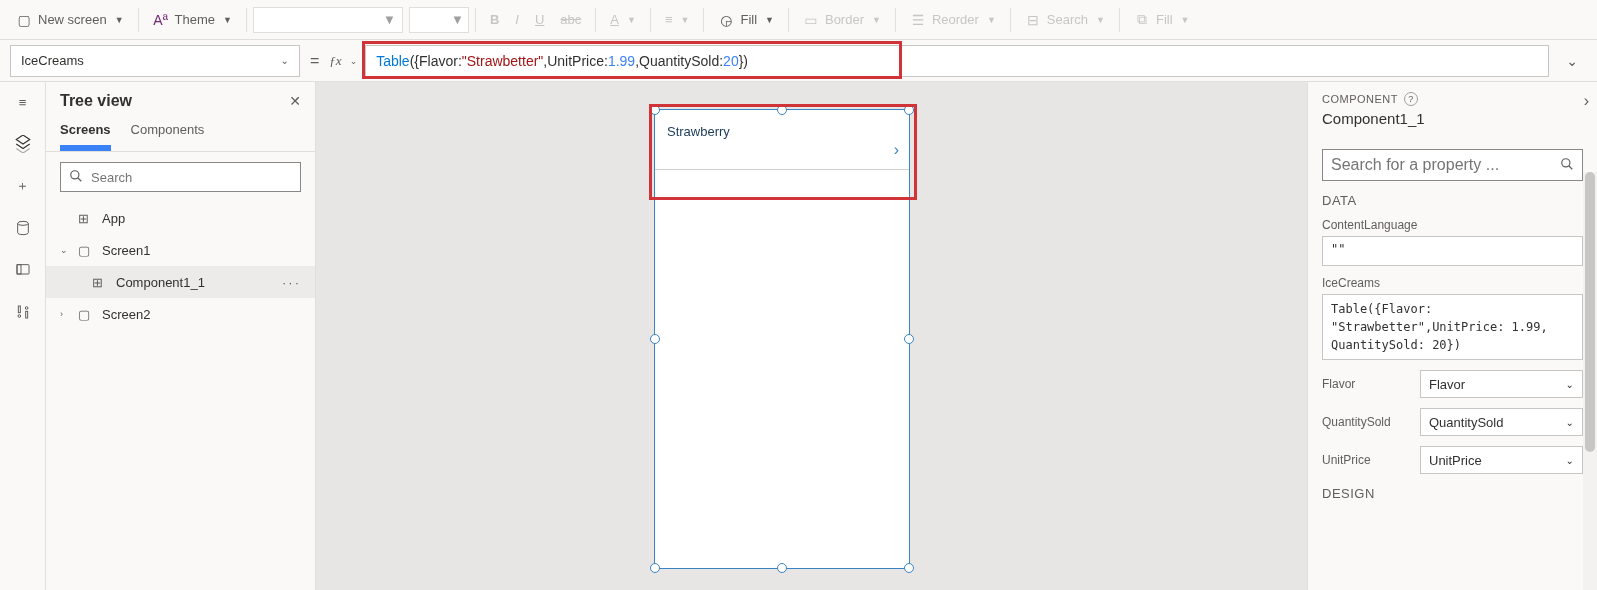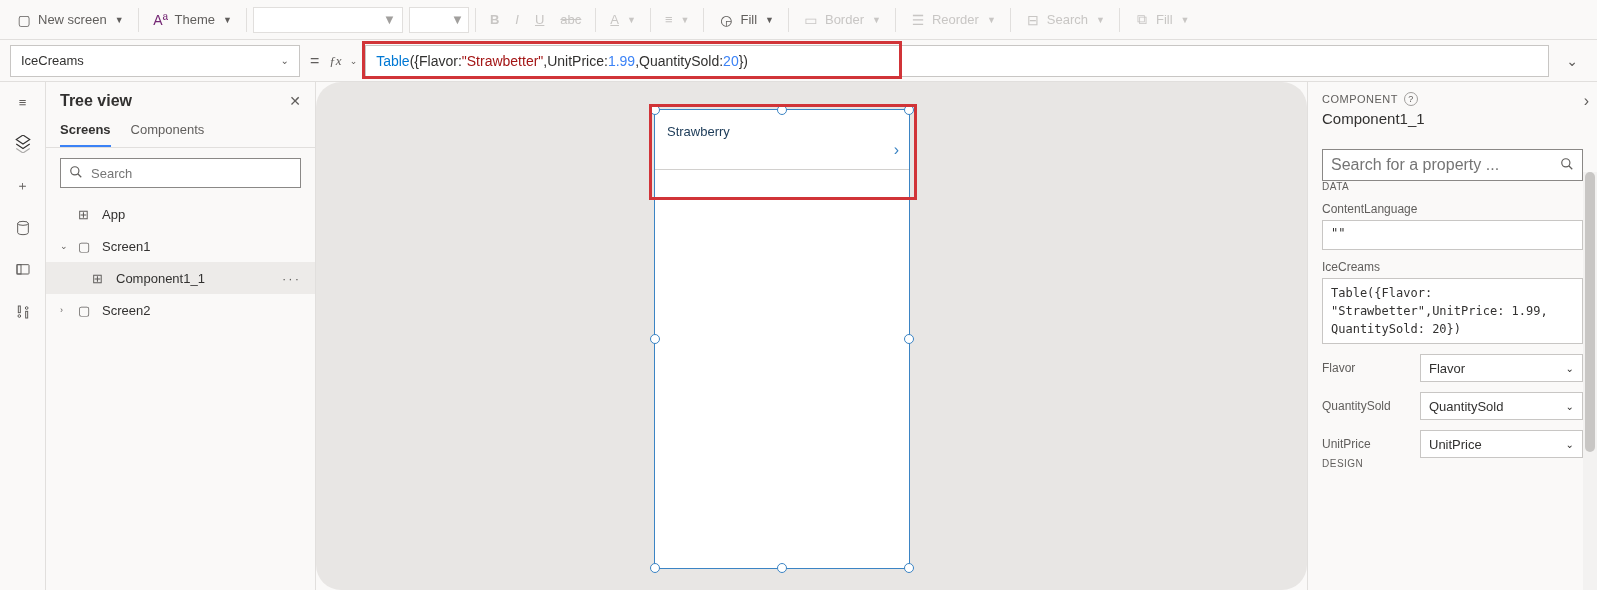--- a/index.html
+++ b/index.html
@@ -27,51 +27,51 @@
   .left-rail { width:46px; border-right:1px solid #e1dfdd; display:flex; flex-direction:column; align-items:center; padding-top:8px; gap:18px; background:#faf9f8;}
   .left-rail .rail-item { width:24px; height:24px; display:flex; align-items:center; justify-content:center; color:#605e5c; cursor:pointer; }
   .left-rail .rail-item.active { color:#323130; }
   
   .tree-panel { width:270px; border-right:1px solid #e1dfdd; background:#faf9f8; display:flex; flex-direction:column; }
   .tree-header { display:flex; align-items:center; justify-content:space-between; padding:10px 14px 6px 14px; }
   .tree-title { font-size:16px; font-weight:600; }
   .tree-close { color:#605e5c; cursor:pointer; font-size:14px;}
   .tree-tabs { display:flex; gap:20px; padding:0 14px; border-bottom:1px solid #e1dfdd; }
   .tree-tab { padding:6px 0 8px 0; color:#605e5c; cursor:pointer; }
-  .tree-tab.active { color:#323130; border-bottom:2px solid #3b82f6; font-weight:600; }
+  .tree-tab.active { color:#323130; border-bottom:6px solid #3b82f6; font-weight:600; }
   .tree-search { margin:10px 14px; height:30px; border:1px solid #8a8886; display:flex; align-items:center; padding:0 8px; gap:8px; background:#fff;}
   .tree-search input { border:none; outline:none; flex:1; font-size:13px; background:transparent;}
   .tree-body { flex:1; overflow:auto; }
   .tree-row { display:flex; align-items:center; height:32px; padding:0 14px; gap:8px; cursor:pointer; color:#323130;}
   .tree-row.selected { background:#edebe9; }
   .tree-row .tw-caret { width:10px; font-size:9px; color:#605e5c; }
   .tree-row .tw-icon { width:16px; color:#605e5c; }
   .tree-row .more { margin-left:auto; color:#605e5c; letter-spacing:2px;}
   .indent1 { padding-left:28px; }
   
-  .canvas { flex:1; background:#e8e6e4; position:relative;border-radius:25px; }
+  .canvas { flex:1; background:#e8e6e4; position:relative; }
   .phone { position:absolute; left:338px; top:27px; width:256px; height:460px; background:#fff; border:1px solid #3b84c4; }
   .phone-redbox { position:absolute; left:333px; top:22px; width:268px; height:96px; border:3px solid #d13438; }
   .handle { position:absolute; width:10px; height:10px; background:#fff; border:1px solid #3b84c4; border-radius:50%; }
   .list-item { border-bottom:1px solid #d2d0ce; padding:14px 12px 30px 12px; position:relative; color:#1b3a57; font-size:13px;}
   .list-chevron { position:absolute; right:10px; bottom:10px; color:#3b84c4; font-size:16px; }
   
   .right-panel { width:290px; border-left:1px solid #e1dfdd; background:#faf9f8; display:flex; flex-direction:column; position:relative;}
   .rp-header { padding:10px 14px 4px 14px; }
   .rp-component-row { display:flex; align-items:center; gap:6px; color:#605e5c; font-size:11px; letter-spacing:0.5px;}
   .rp-help { width:14px;height:14px;border:1px solid #a19f9d;border-radius:50%;display:inline-flex;align-items:center;justify-content:center;font-size:9px;}
   .rp-expand { position:absolute; right:8px; top:10px; color:#605e5c; font-size:16px;}
   .rp-name { font-size:15px; padding:4px 0 8px 0; }
   .rp-tabs { display:flex; gap:18px; padding:0 14px; border-bottom:1px solid #e1dfdd; }
   .rp-tab { padding:4px 0 8px 0; color:#605e5c; cursor:pointer; font-size:13px;}
   .rp-tab.active { color:#323130; border-bottom:2px solid #742774; font-weight:600;}
   .rp-body { padding:10px 14px; overflow:auto; flex:1;}
   .rp-search { height:32px; border:1px solid #8a8886; display:flex; align-items:center; padding:0 8px; justify-content:space-between; background:#fff;}
   .rp-search input { border:none; outline:none; flex:1; font-size:16px; background:transparent;}
-  .rp-section { font-size:10px; letter-spacing:0.5px; color:#605e5c; margin:0 0 8px 0;}
+  .rp-section { font-size:13px; letter-spacing:0.5px; color:#605e5c; margin:12px 0 8px 0;}
   .rp-label { font-size:12px; color:#605e5c; margin:10px 0 4px 0;}
   .rp-input { width:100%; min-height:30px; border:1px solid #c8c6c4; background:#fff; padding:5px 8px; font-family:Consolas,monospace; font-size:12px; color:#323130;}
   .rp-row { display:flex; align-items:center; margin-top:10px; gap:8px;}
   .rp-row .rp-label { flex:0 0 90px; margin:0;}
   .rp-dd { flex:1; height:28px; border:1px solid #c8c6c4; background:#fff; display:flex; align-items:center; padding:0 8px; justify-content:space-between; font-size:13px;}
   .right-scroll { position:absolute; right:0; top:90px; bottom:0; width:14px; background:#f3f2f1;}
   .right-scroll-thumb { position:absolute; right:2px; top:0; width:10px; height:280px; background:#c8c6c4; border-radius:5px;}
   
   .tok-fn{color:#0078d4;} .tok-str{color:#a31515;} .tok-num{color:#3b82f6;} .tok-id{color:#323130;}
 </style>

